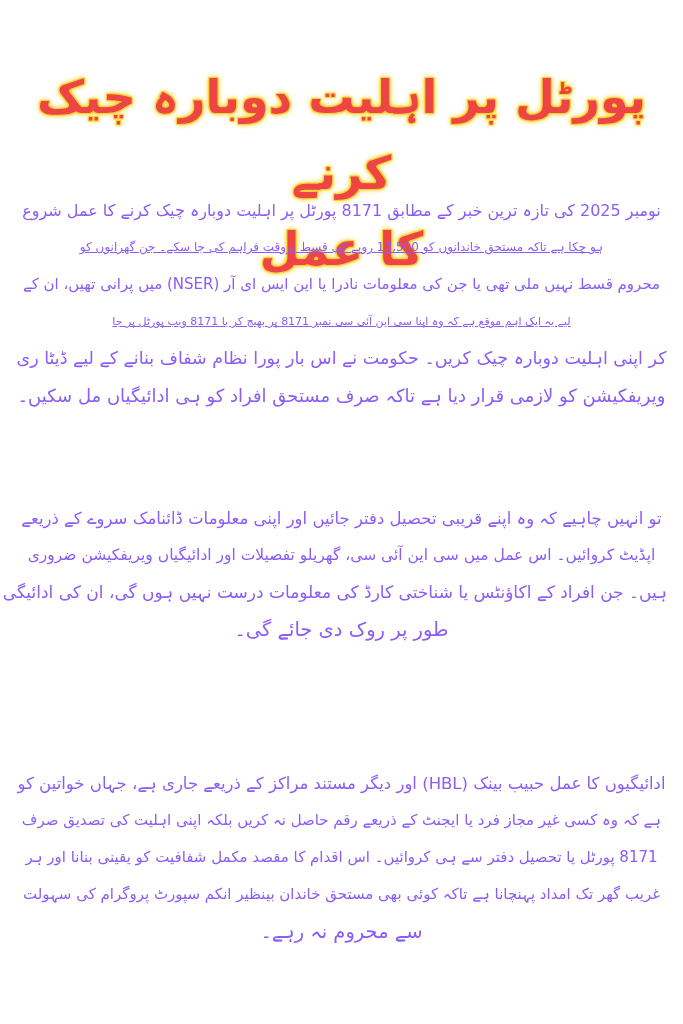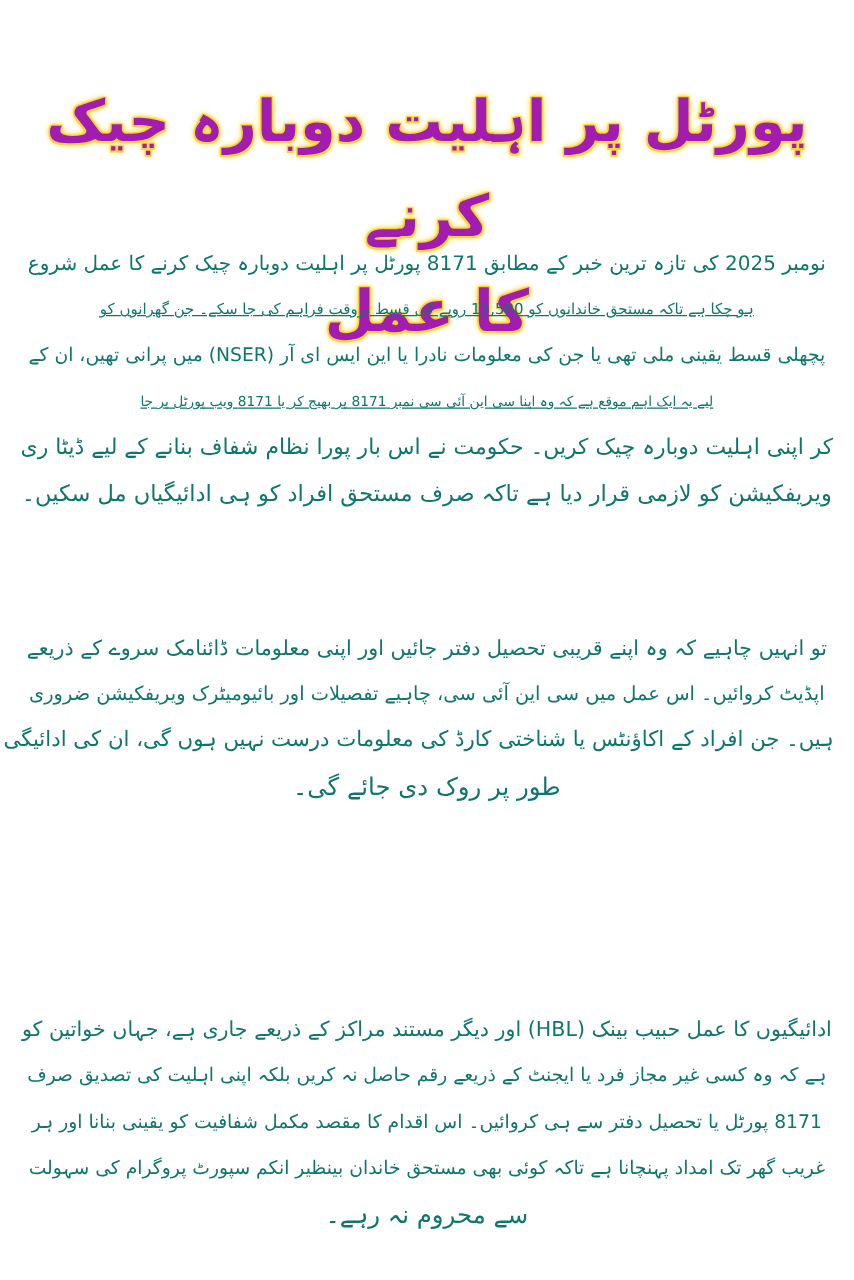--- a/index.html
+++ b/index.html
@@ -24,73 +24,73 @@
     .title {
       position: absolute;
       top: 28px;
       left: 0;
       width: 683px;
       text-align: center;
       font-family: "DejaVu Sans", sans-serif;
       font-weight: bold;
       font-size: 46px;
       line-height: 76px;
-      color: #a21caf;
+      color: #ef4444;
       text-shadow:
         0 0 2px #f5d63a,
         0 0 4px #f5d63a,
         0 0 6px #f3cf2a,
         1px 1px 0 #f5d63a,
         -1px -1px 0 #f5d63a,
         1px -1px 0 #f5d63a,
         -1px 1px 0 #f5d63a;
     }
     .title .line { display: block; }
     .para {
       position: absolute;
       left: 16px;
       width: 651px;
       text-align: center;
       font-family: "DejaVu Sans", sans-serif;
       font-size: 19.5px;
-      color: #0f766e;
+      color: #8b5cf6;
       direction: rtl;
     }
     .para .line {
       display: block;
       white-space: nowrap;
       height: 37px;
       line-height: 37px;
     }
     .p1 { top: 192px; }
     .p2 { top: 500px; }
-    .p3 { top: 805px; }
+    .p3 { top: 765px; }
   </style>
 </head>
 <body>
 
 <div class="page">
 
   <h1 class="title">
     <span class="line">پورٹل پر اہلیت دوبارہ چیک کرنے</span>
     <span class="line">کا عمل</span>
   </h1>
 
   <div class="para p1">
     <span class="line" style="display: block; font-size: 16px;">نومبر 2025 کی تازہ ترین خبر کے مطابق 8171 پورٹل پر اہلیت دوبارہ چیک کرنے کا عمل شروع</span>
     <span class="line" style="display: block; font-size: 12px; text-decoration: underline;">ہو چکا ہے تاکہ مستحق خاندانوں کو 13,500 روپے کی قسط بروقت فراہم کی جا سکے۔ جن گھرانوں کو</span>
-    <span class="line" style="display: block; font-size: 15px;">پچھلی قسط یقینی ملی تھی یا جن کی معلومات نادرا یا این ایس ای آر (NSER) میں پرانی تھیں، ان کے</span>
+    <span class="line" style="display: block; font-size: 15px;">محروم قسط نہیں ملی تھی یا جن کی معلومات نادرا یا این ایس ای آر (NSER) میں پرانی تھیں، ان کے</span>
     <span class="line" style="display: block; font-size: 11px; text-decoration: underline;">لیے یہ ایک اہم موقع ہے کہ وہ اپنا سی این آئی سی نمبر 8171 پر بھیج کر یا 8171 ویب پورٹل پر جا</span>
     <span class="line" style="display: block; font-size: 17.5px;">کر اپنی اہلیت دوبارہ چیک کریں۔ حکومت نے اس بار پورا نظام شفاف بنانے کے لیے ڈیٹا ری</span>
     <span class="line" style="display: block; font-size: 18px; text-align: center;">ویریفکیشن کو لازمی قرار دیا ہے تاکہ صرف مستحق افراد کو ہی ادائیگیاں مل سکیں۔</span>
   </div>
 
   <div class="para p2">
     <span class="line" style="display: block; font-size: 16.5px;">تو انہیں چاہیے کہ وہ اپنے قریبی تحصیل دفتر جائیں اور اپنی معلومات ڈائنامک سروے کے ذریعے</span>
-    <span class="line" style="display: block; font-size: 15.5px;">اپڈیٹ کروائیں۔ اس عمل میں سی این آئی سی، چاہیے تفصیلات اور بائیومیٹرک ویریفکیشن ضروری</span>
+    <span class="line" style="display: block; font-size: 15.5px;">اپڈیٹ کروائیں۔ اس عمل میں سی این آئی سی، گھریلو تفصیلات اور ادائیگیاں ویریفکیشن ضروری</span>
     <span class="line" style="display: block; font-size: 17px;">ہیں۔ جن افراد کے اکاؤنٹس یا شناختی کارڈ کی معلومات درست نہیں ہوں گی، ان کی ادائیگی عارضی</span>
     <span class="line" style="display: block;">طور پر روک دی جائے گی۔</span>
   </div>
 
   <div class="para p3">
     <span class="line" style="display: block; font-size: 16.5px;">ادائیگیوں کا عمل حبیب بینک (HBL) اور دیگر مستند مراکز کے ذریعے جاری ہے، جہاں خواتین کو</span>
     <span class="line" style="display: block; font-size: 15px;">ہے کہ وہ کسی غیر مجاز فرد یا ایجنٹ کے ذریعے رقم حاصل نہ کریں بلکہ اپنی اہلیت کی تصدیق صرف</span>
     <span class="line" style="display: block; font-size: 15px;">8171 پورٹل یا تحصیل دفتر سے ہی کروائیں۔ اس اقدام کا مقصد مکمل شفافیت کو یقینی بنانا اور ہر</span>
     <span class="line" style="display: block; font-size: 15px;">غریب گھر تک امداد پہنچانا ہے تاکہ کوئی بھی مستحق خاندان بینظیر انکم سپورٹ پروگرام کی سہولت</span>
     <span class="line" style="display: block;">سے محروم نہ رہے۔</span>

